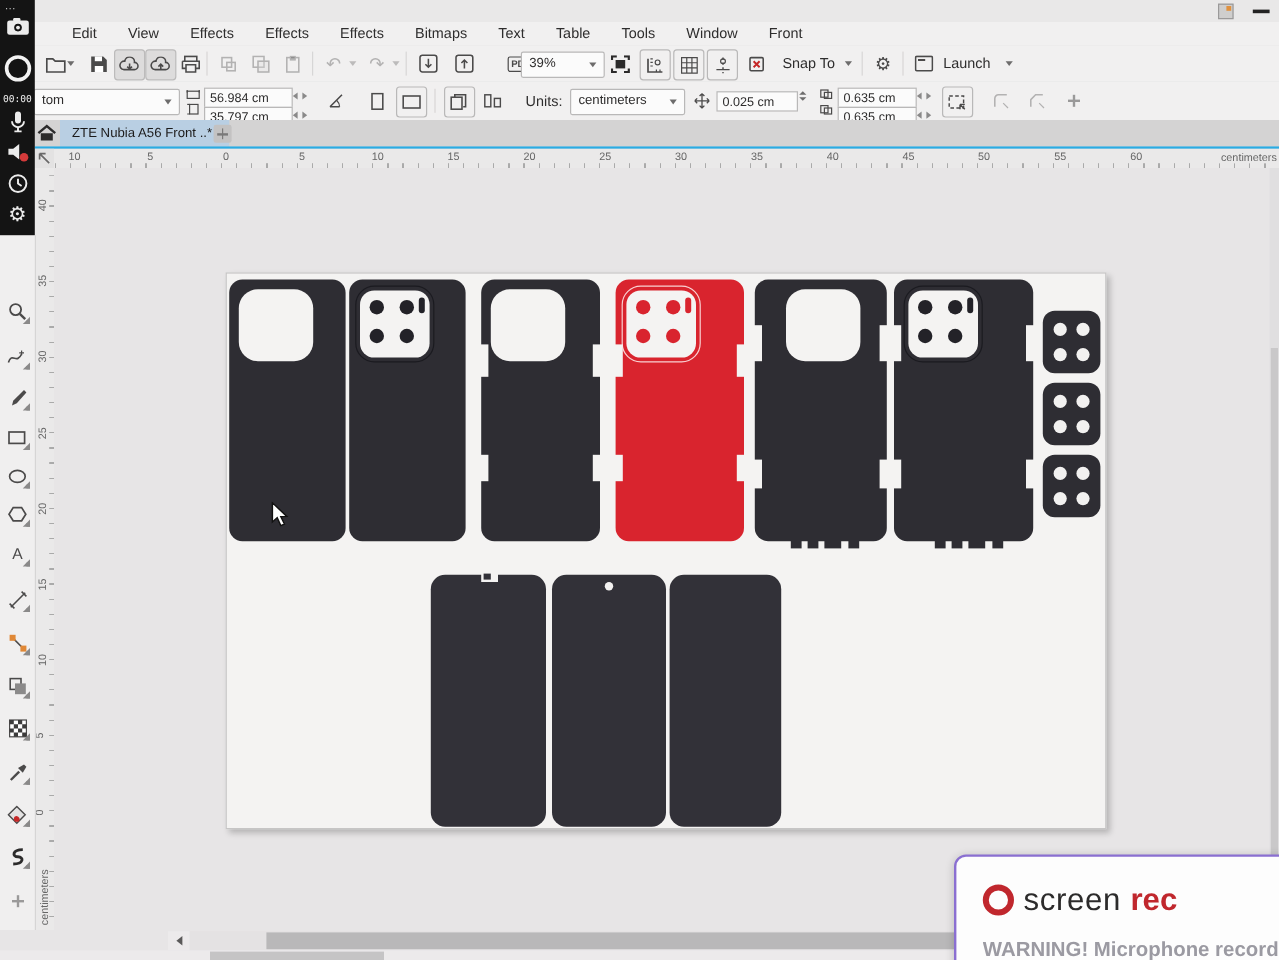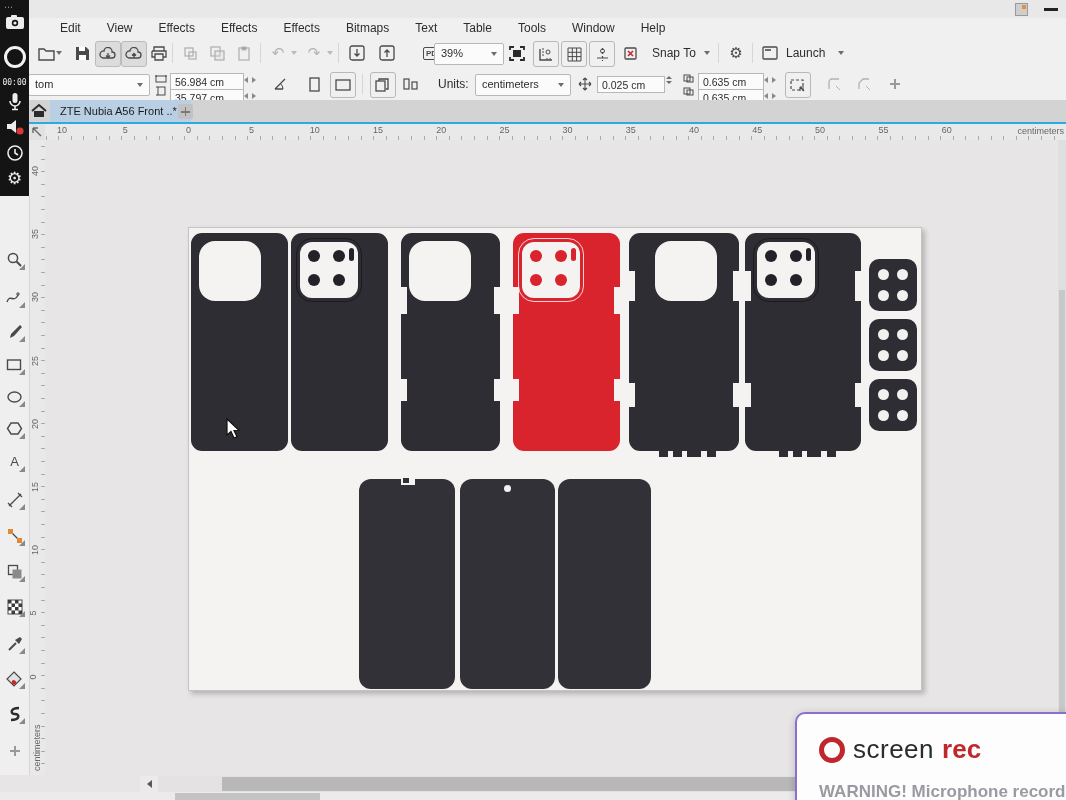--- a/index.html
+++ b/index.html
@@ -146,21 +146,21 @@
         <span class="menu-item">Edit</span>
         <span class="menu-item">View</span>
         <span class="menu-item">Effects</span>
         <span class="menu-item">Effects</span>
         <span class="menu-item">Effects</span>
         <span class="menu-item">Bitmaps</span>
         <span class="menu-item">Text</span>
         <span class="menu-item">Table</span>
         <span class="menu-item">Tools</span>
         <span class="menu-item">Window</span>
-        <span class="menu-item">Help</span>
+        <span class="menu-item">Front</span>
       </div>
   </div>
 
   <div class="abs toolbar" id="toolbar-std">
     <div class="tbtn" style="left:34px">
       <svg width="17" height="15">
           <path d="M1,3 h5 l2,2 h8 v9 h-15 z" fill="none" stroke="#4b4a4a" stroke-width="1.4"></path>
         </svg>
     </div>
     <span class="caret abs" style="left:56px;top:13px"></span>

